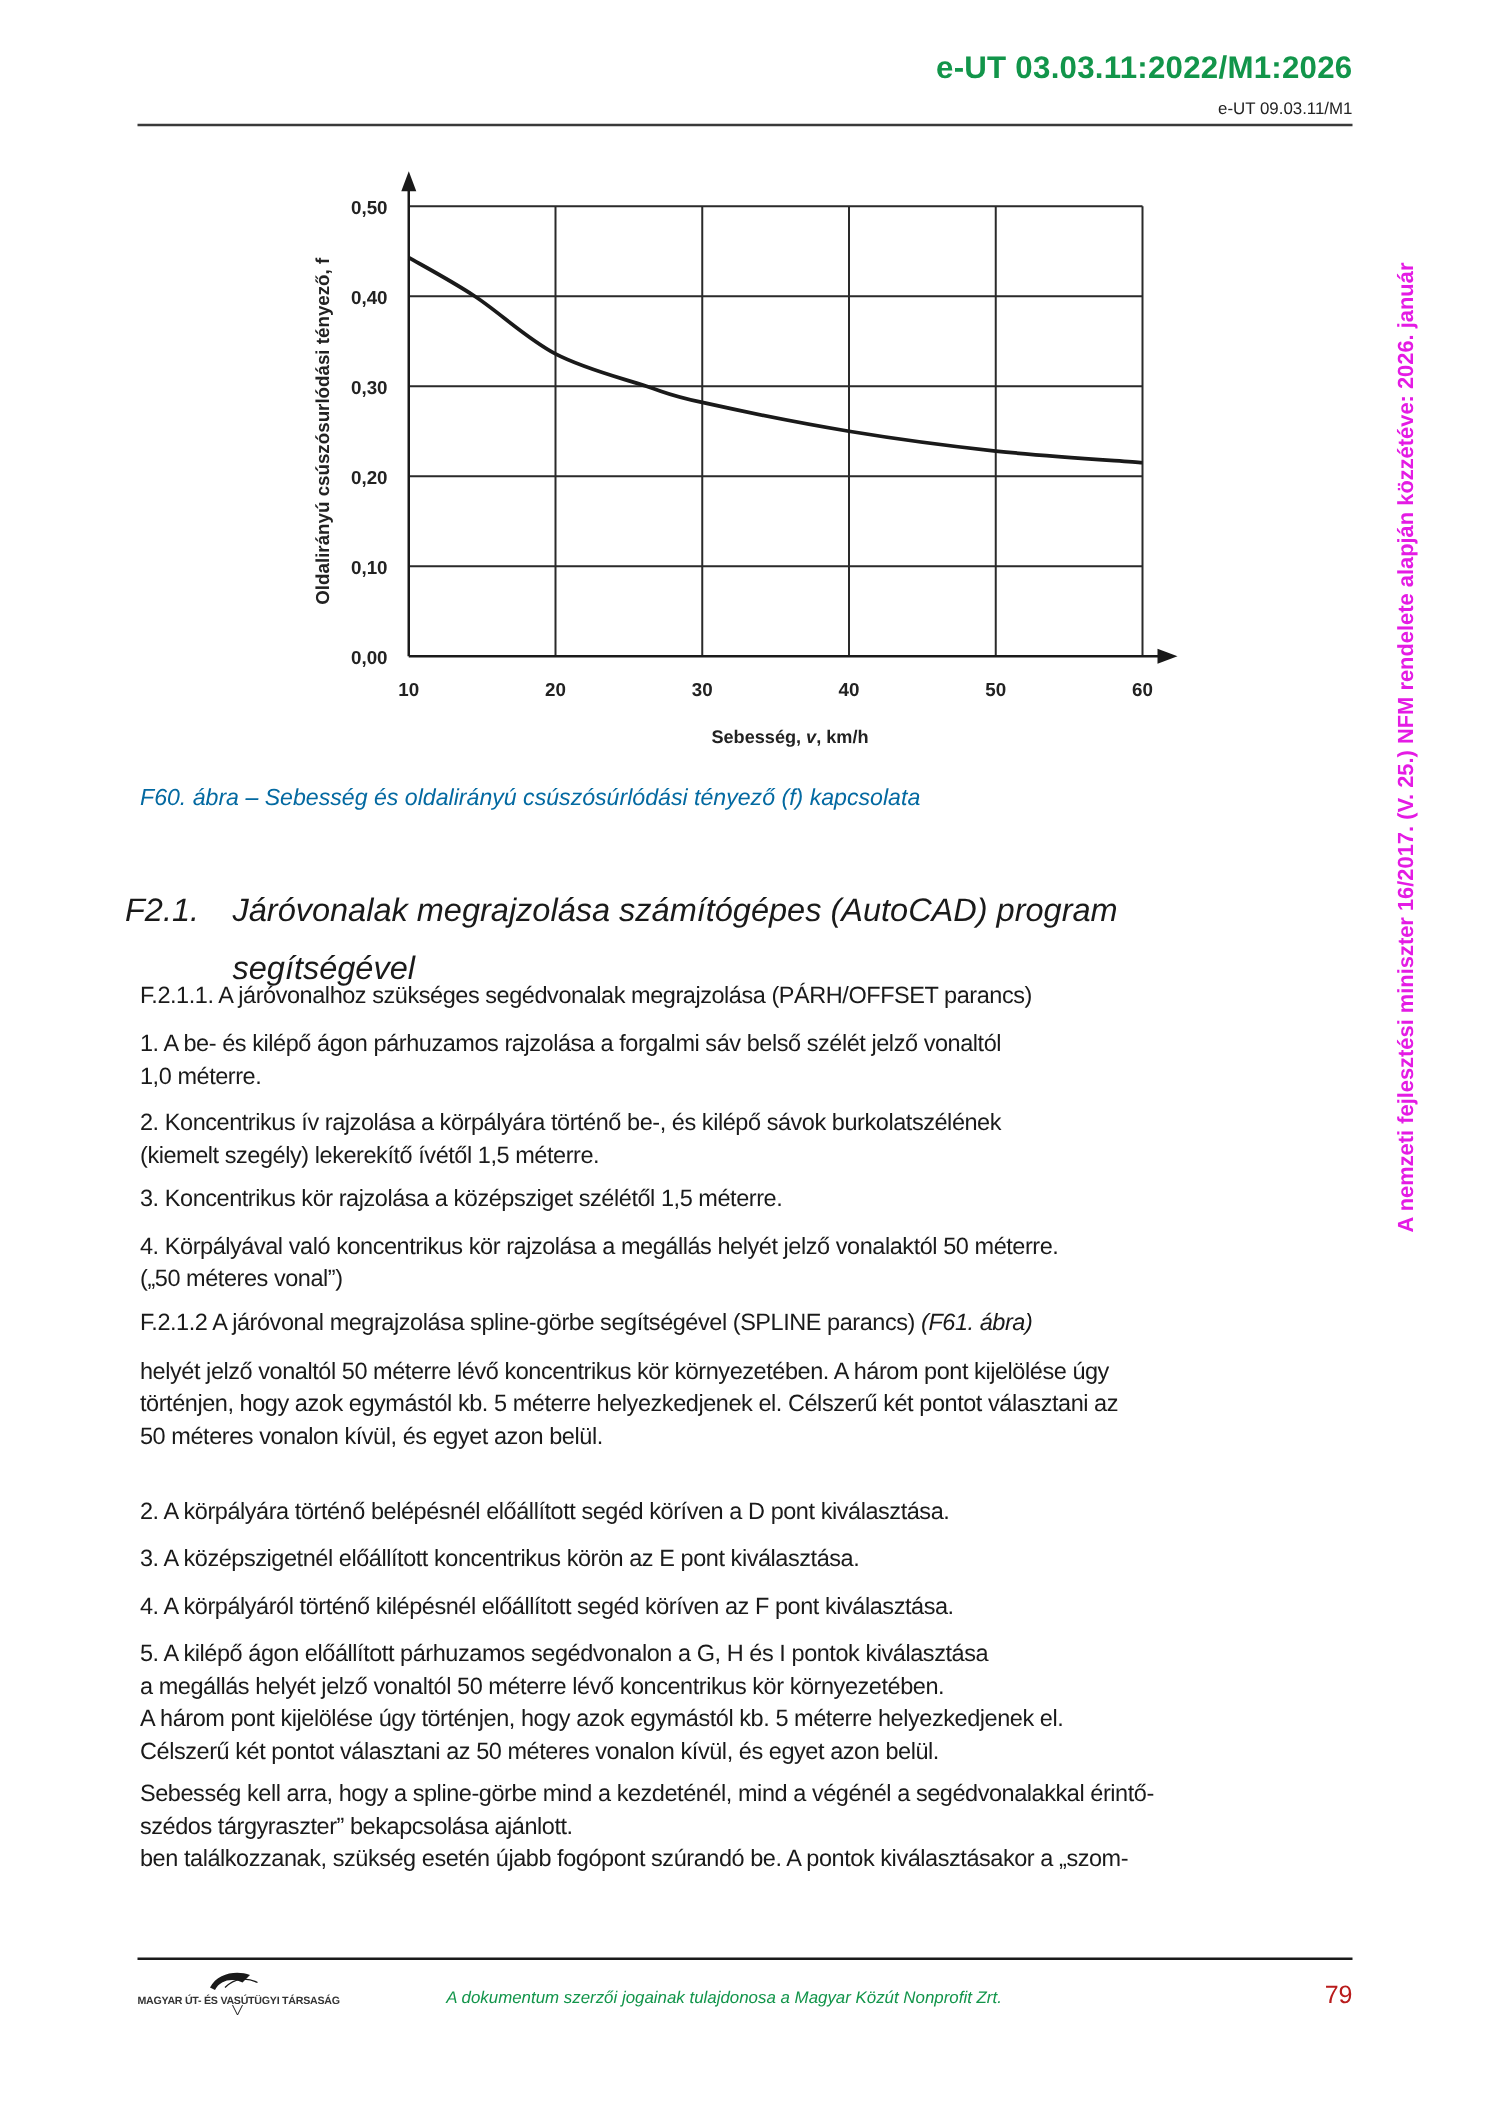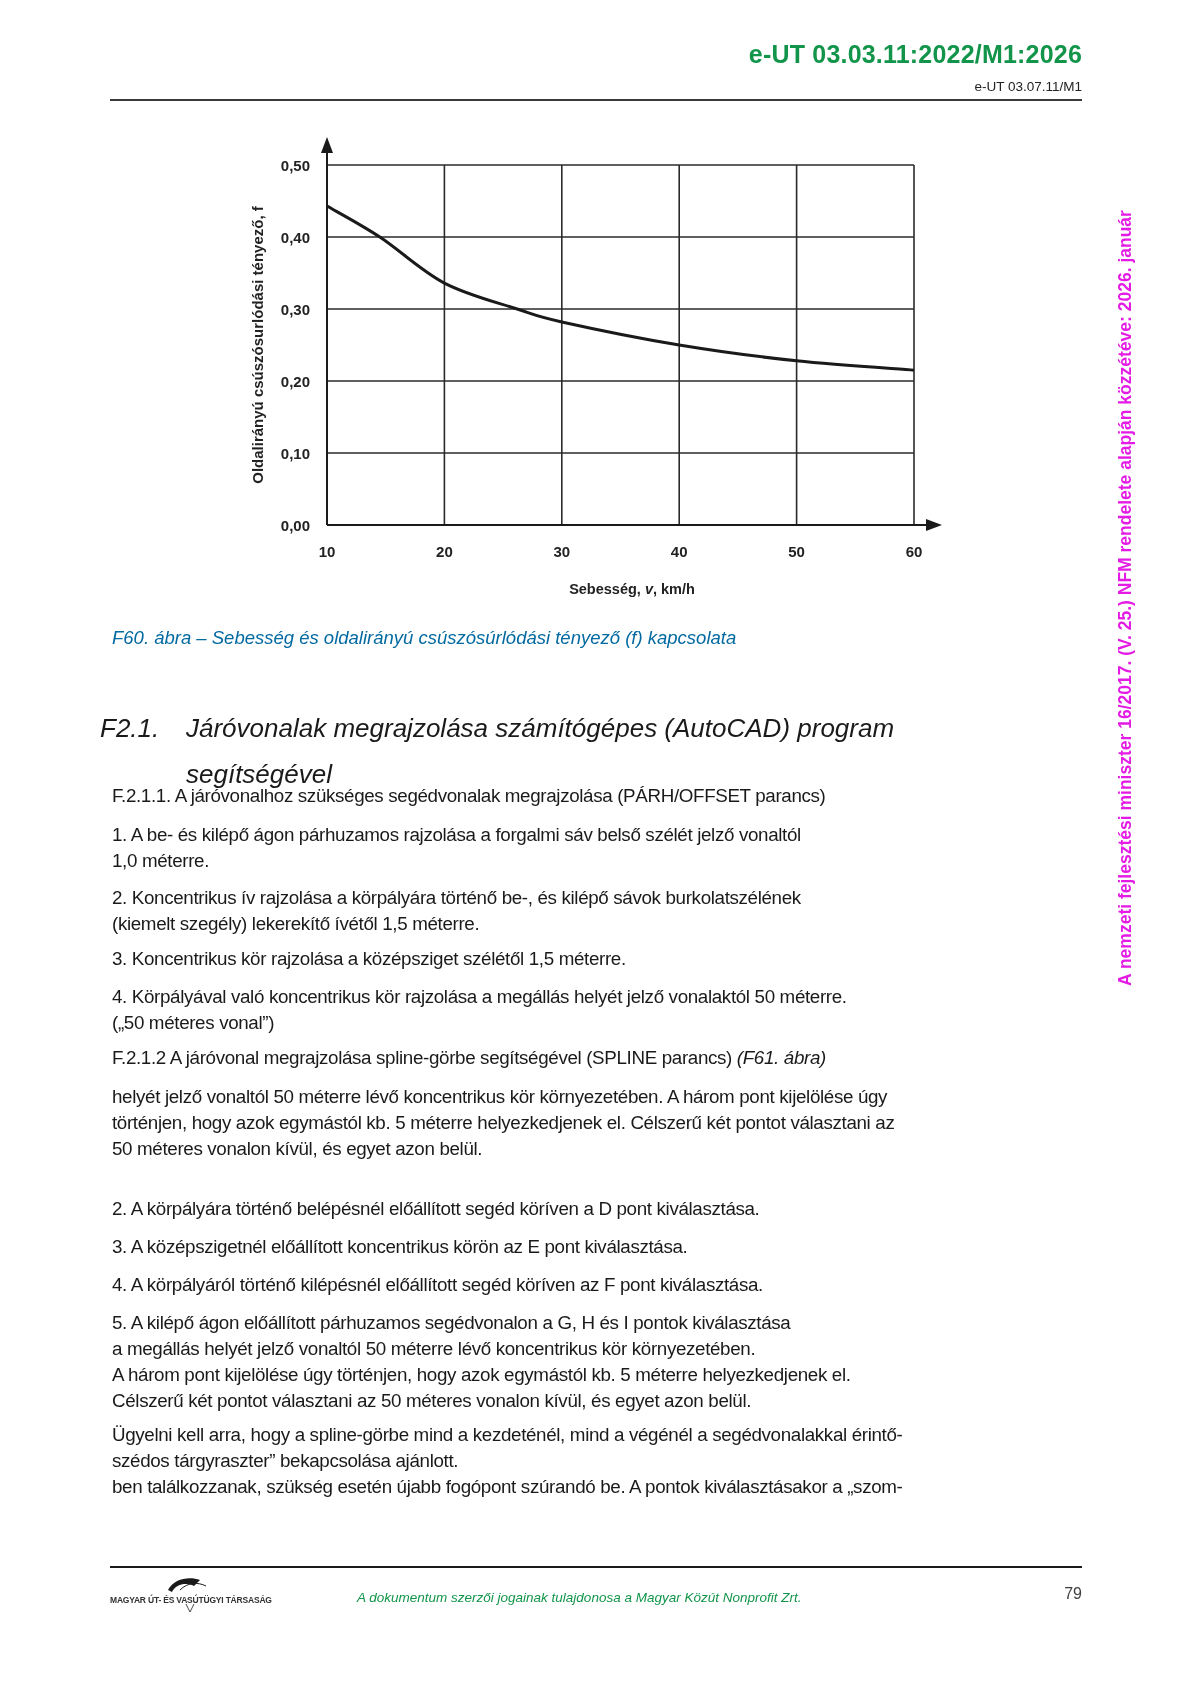--- a/index.html
+++ b/index.html
@@ -14,28 +14,28 @@
   #heading { left:100px; top:711px; font-size:26px; font-style:italic; color:#1a1a1a; line-height:34px; }
   #heading .num { display:inline-block; width:86px; }
   #heading .l2 { padding-left:86px; display:block;margin-top:12px; }
   .para { position:absolute; left:112px; width:980px; font-size:18.8px; line-height:26px; color:#1a1a1a; }
   .para.tight { letter-spacing:-0.35px; }
   .para em { font-style:italic; }
   #footer-rule { left:110px; top:1566px; width:972px; border-top:2px solid #1a1a1a; }
   #logo { left:110px; top:1574px; width:160px; height:40px; }
   #logo-text { position:absolute; left:0; top:21px; font-size:8.5px; font-weight:bold; color:#333; white-space:nowrap; letter-spacing:-0.2px; }
   #footer-copy { left:357px; top:1590px; font-size:13.5px; font-style:italic; color:#12954a; white-space:nowrap; }
-  #page-num { right:108px; top:1585px; font-size:16px; color:#404040; }
+  #page-num { right:108px; top:1585px; font-size:20px; color:#b91c1c; }
   #side-note { left:1125px; top:598px; transform:translate(-50%,-50%) rotate(-90deg); font-size:17.5px; font-weight:bold; color:#e41be4; white-space:nowrap; }
 </style>
 </head>
 <body>
 
 <div id="hdr-title" class="abs">e-UT 03.03.11:2022/M1:2026</div>
-<div id="hdr-sub" class="abs">e-UT 03.07.11/M1</div>
+<div id="hdr-sub" class="abs">e-UT 09.03.11/M1</div>
 <div id="hdr-rule" class="abs"></div>
 
 <svg id="chart" class="abs" viewBox="0 0 1190 620" xmlns="http://www.w3.org/2000/svg">
   <g id="grid-v">
       <line x1="444.4" y1="165" x2="444.4" y2="525" stroke="#2a2a2a" stroke-width="1.6"></line>
       <line x1="561.8" y1="165" x2="561.8" y2="525" stroke="#2a2a2a" stroke-width="1.6"></line>
       <line x1="679.2" y1="165" x2="679.2" y2="525" stroke="#2a2a2a" stroke-width="1.6"></line>
       <line x1="796.6" y1="165" x2="796.6" y2="525" stroke="#2a2a2a" stroke-width="1.6"></line>
       <line x1="914" y1="165" x2="914" y2="525" stroke="#2a2a2a" stroke-width="1.6"></line>
     </g>
@@ -109,21 +109,21 @@
 <div class="para tight" style="top:1196px;">2. A körpályára történő belépésnél előállított segéd köríven a D pont kiválasztása.</div>
 <div class="para tight" style="top:1234px;">3. A középszigetnél előállított koncentrikus körön az E pont kiválasztása.</div>
 <div class="para tight" style="top:1272px;">4. A körpályáról történő kilépésnél előállított segéd köríven az F pont kiválasztása.</div>
 <div class="para tight" style="top:1310px;">
   <div>5. A kilépő ágon előállított párhuzamos segédvonalon a G, H és I pontok kiválasztása</div>
   <div>a megállás helyét jelző vonaltól 50 méterre lévő koncentrikus kör környezetében.</div>
   <div>A három pont kijelölése úgy történjen, hogy azok egymástól kb. 5 méterre helyezkedjenek el.</div>
   <div>Célszerű két pontot választani az 50 méteres vonalon kívül, és egyet azon belül.</div>
 </div>
 <div class="para tight" style="top:1422px;">
-  <div>Ügyelni kell arra, hogy a spline-görbe mind a kezdeténél, mind a végénél a segédvonalakkal érintő-</div>
+  <div>Sebesség kell arra, hogy a spline-görbe mind a kezdeténél, mind a végénél a segédvonalakkal érintő-</div>
   <div>szédos tárgyraszter” bekapcsolása ajánlott.</div>
   <div>ben találkozzanak, szükség esetén újabb fogópont szúrandó be. A pontok kiválasztásakor a „szom-</div>
 </div>
 
 <div id="footer-rule" class="abs"></div>
 <div id="logo" class="abs">
   <svg width="160" height="40" style="position:absolute;left:0;top:0;">
     <path d="M58 16 C64 4, 80 2, 90 6 L84 12 C76 8, 66 10, 62 18 Z" fill="#1a1a1a"></path>
     <path d="M70 16 C78 8, 88 8, 96 12" fill="none" stroke="#1a1a1a" stroke-width="1"></path>
     <path d="M76 30 L80 38 L84 30" fill="none" stroke="#1a1a1a" stroke-width="0.8"></path>

